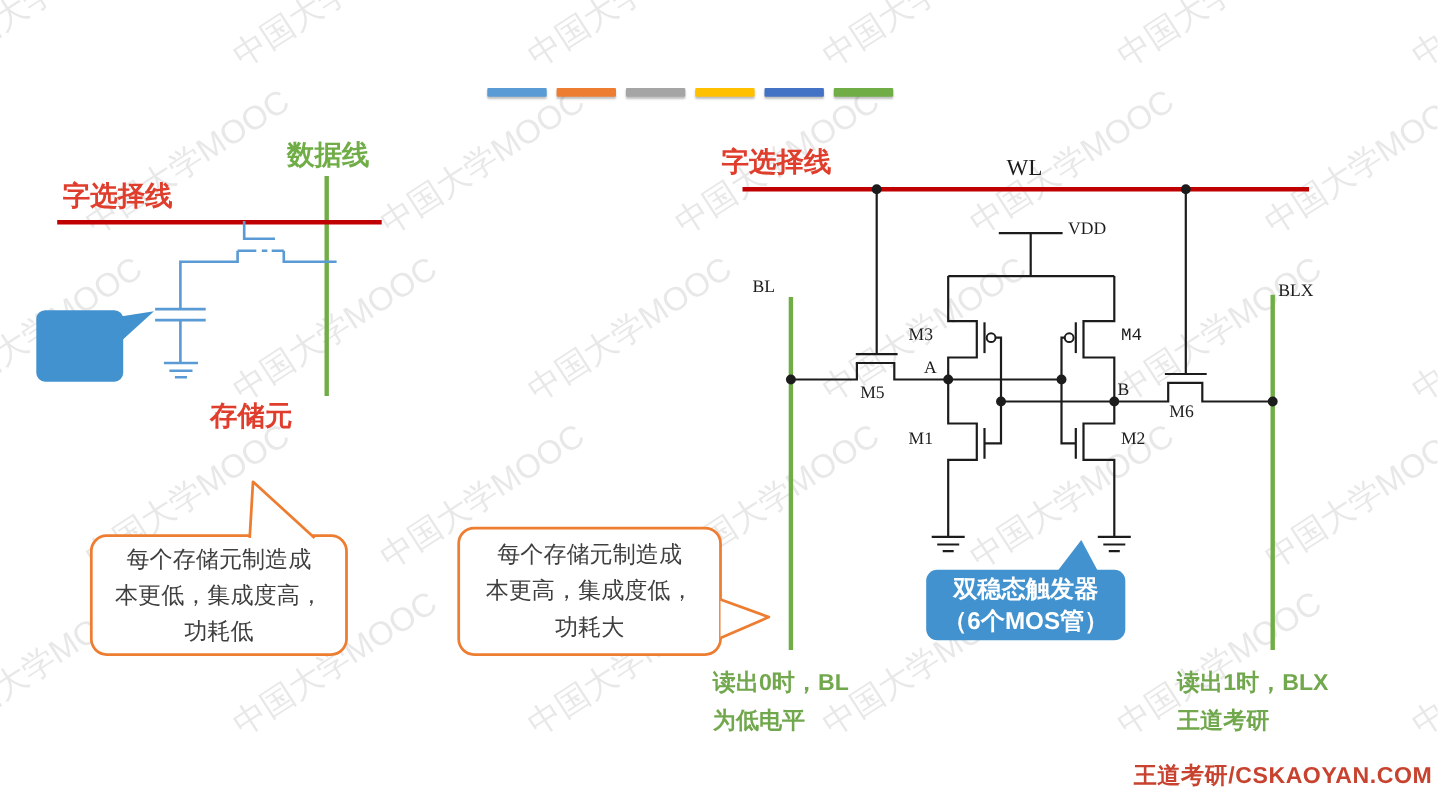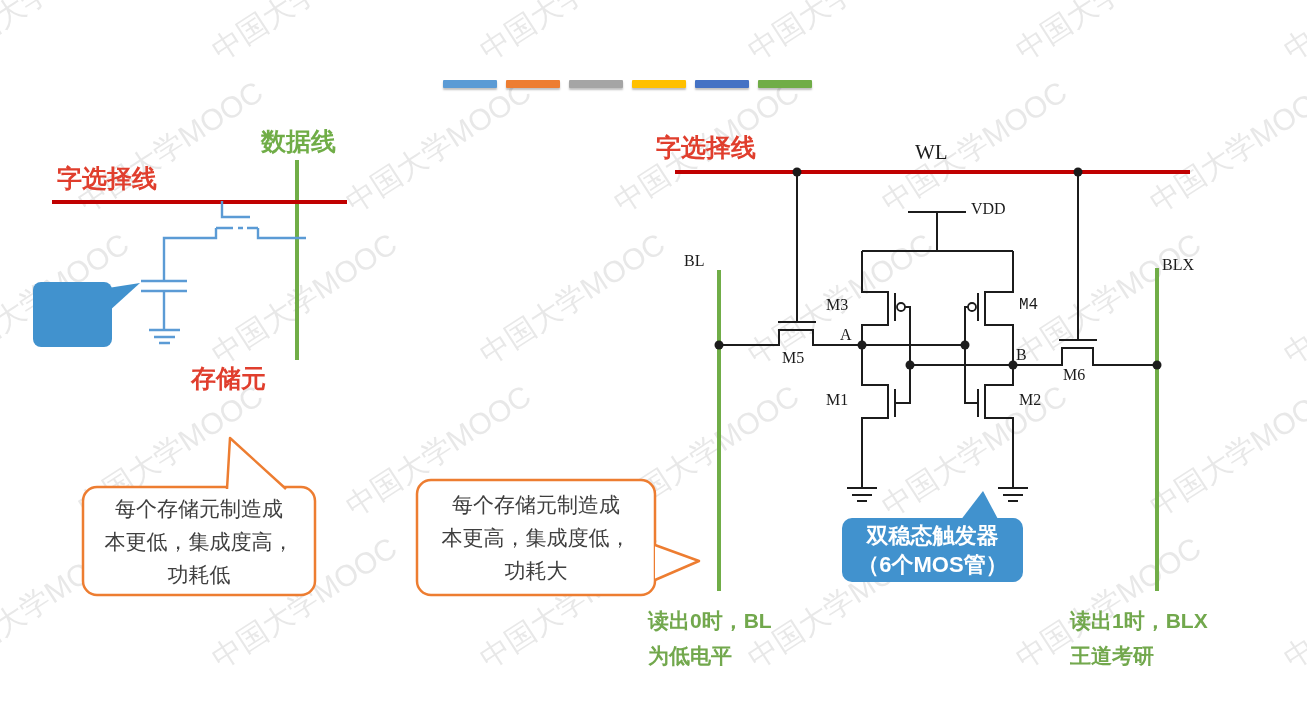--- a/index.html
+++ b/index.html
@@ -167,13 +167,14 @@
 功耗低</div>
   <div class="co-text orange" style="left:417px;top:480px;width:238px;height:115px;">每个存储元制造成
 本更高，集成度低，
 功耗大</div>
 
   <div class="lbl note-green" style="left:648px;top:603px;">读出0时，BL
 为低电平</div>
   <div class="lbl note-green" style="left:1070px;top:603px;">读出1时，BLX
 王道考研</div>
 
+  <div class="footer">王道考研/CSKAOYAN.COM</div>
 </div>
 
 </body></html>

